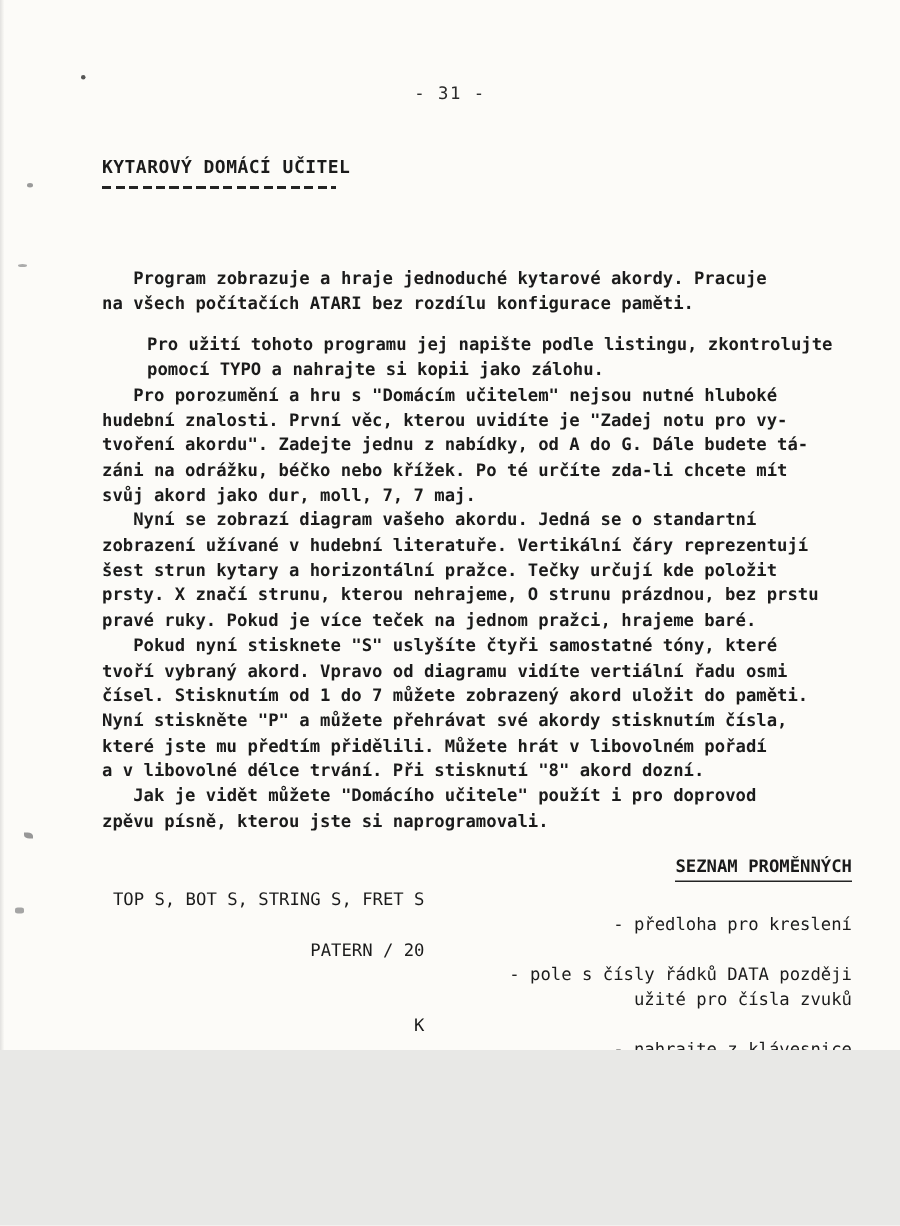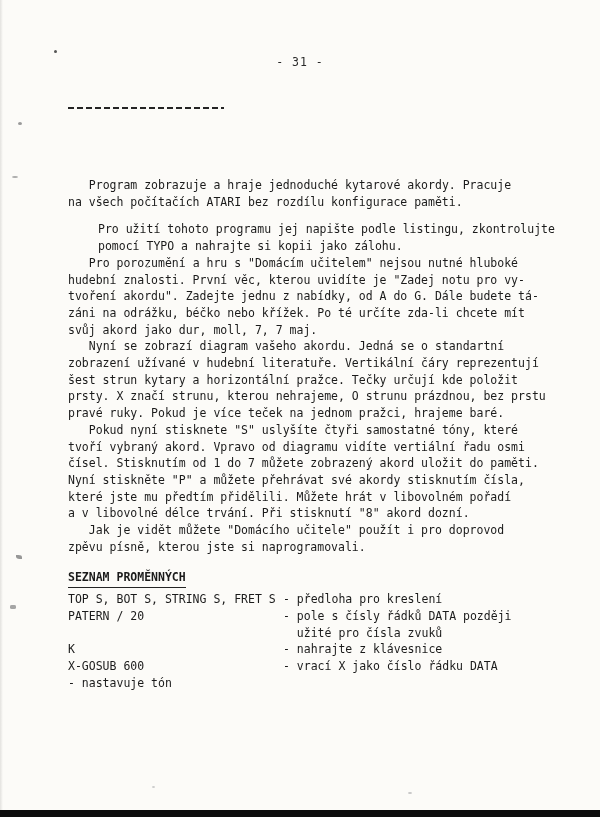--- a/index.html
+++ b/index.html
@@ -3,21 +3,21 @@
 <meta charset="utf-8">
 <style>
   html, body { margin: 0; padding: 0; }
   body {
     width: 600px; height: 817px;
     background: #e8e8e6;
     font-family: "DejaVu Sans Mono", "Liberation Mono", monospace;
   }
   .page {
     position: relative;
-    width: 600px; height: 817px;
+    width: 600px; height: 700px;
     background: #fcfbf8;
     overflow: hidden;
     color: #1b1b1b;
   }
   .mono {
     font-family: "DejaVu Sans Mono", "Liberation Mono", monospace;
     font-size: 11.5px;
     line-height: 16.7px;
     color: #1b1b1b;
   }
@@ -33,32 +33,32 @@
     height: 2px; margin-top: 4px; width: 156px;
     background: repeating-linear-gradient(90deg, #242424 0 6px, transparent 6px 9px);
   }
   .subtitle-block { position: absolute; top: 143px; left: 68px; }
   .subtitle-text { white-space: pre; }
   .subtitle-underline {
     height: 1.5px; margin-top: 1px; width: 100%;
     background: repeating-linear-gradient(90deg, #2a2a2a 0 5px, transparent 5px 7px);
   }
   .body-text { position: absolute; top: 177px; left: 68px; width: 500px; }
-  .para { white-space: pre-wrap; margin: 0; }
+  .para { white-space: pre-wrap; margin: 0; font-weight: bold; }
   .para.after-blank { margin-top: 11px; margin-left: 30px; }
-  .variables { margin-top: 14px; }
+  .variables { margin-top: 14px; text-align: right; }
   .variables-heading {
     display: inline-block;
     font-weight: bold;
     border-bottom: 1.5px solid #242424;
     padding-bottom: 1px;
     margin-bottom: 3px;
     white-space: pre;
   }
-  .vrow { display: flex; }
+  .vrow { display: flex; flex-direction: column; }
   .vname { flex: none; width: 215px; white-space: pre; }
   .vdesc { white-space: pre; }
   .bottom-bar {
     position: absolute; left: 0; right: 0; top: 810px; height: 7px;
     background: #0d0d0d;
   }
   .edge-shadow {
     position: absolute; left: 0; top: 0; bottom: 0; width: 3px;
     background: linear-gradient(90deg, rgba(0,0,0,0.10), rgba(0,0,0,0));
   }
@@ -67,20 +67,21 @@
 </head>
 <body>
 
 <div class="page">
 
   <div class="edge-shadow"></div>
 
   <div class="page-number mono">- 31 -</div>
 
   <div class="title-block">
+    <div class="title-text mono">KYTAROVÝ DOMÁCÍ UČITEL</div>
     <div class="title-underline"></div>
   </div>
 
   <div class="subtitle-block">
     <div class="subtitle-underline"></div>
   </div>
 
   <div class="body-text mono">
     <p class="para">   Program zobrazuje a hraje jednoduché kytarové akordy. Pracuje
 na všech počítačích ATARI bez rozdílu konfigurace paměti.</p>

